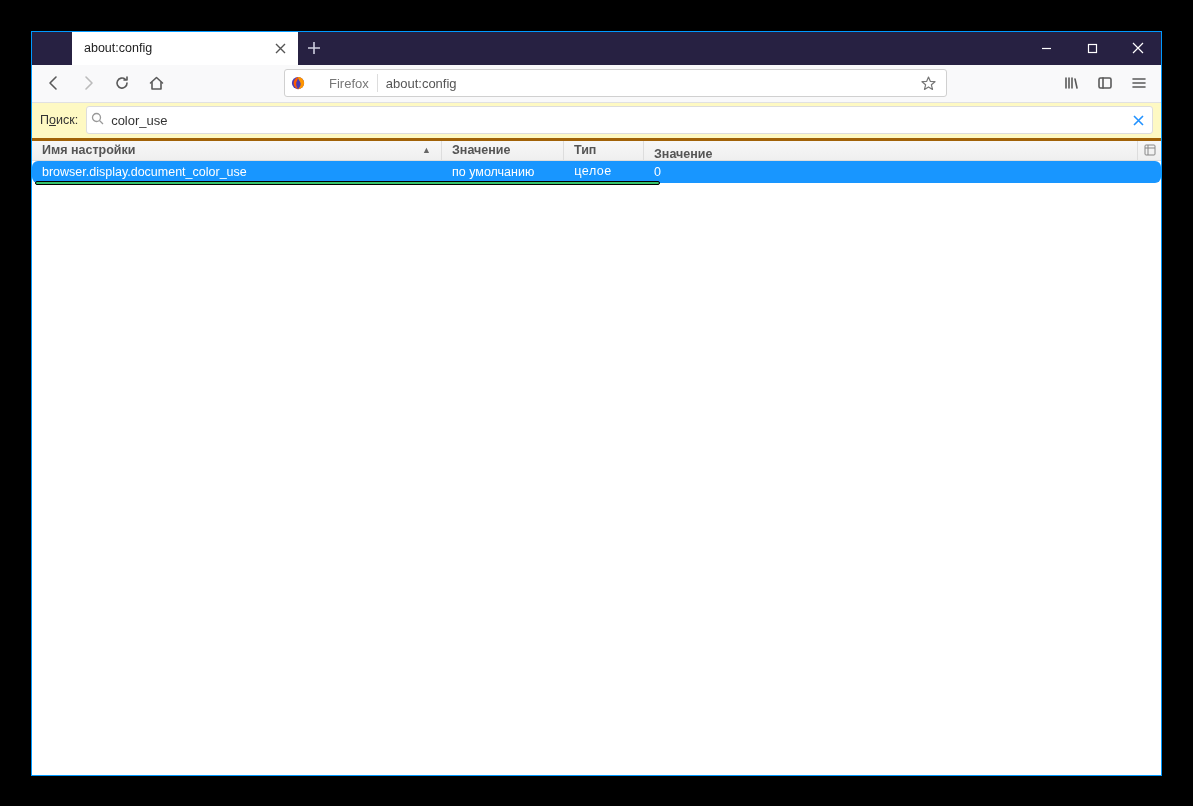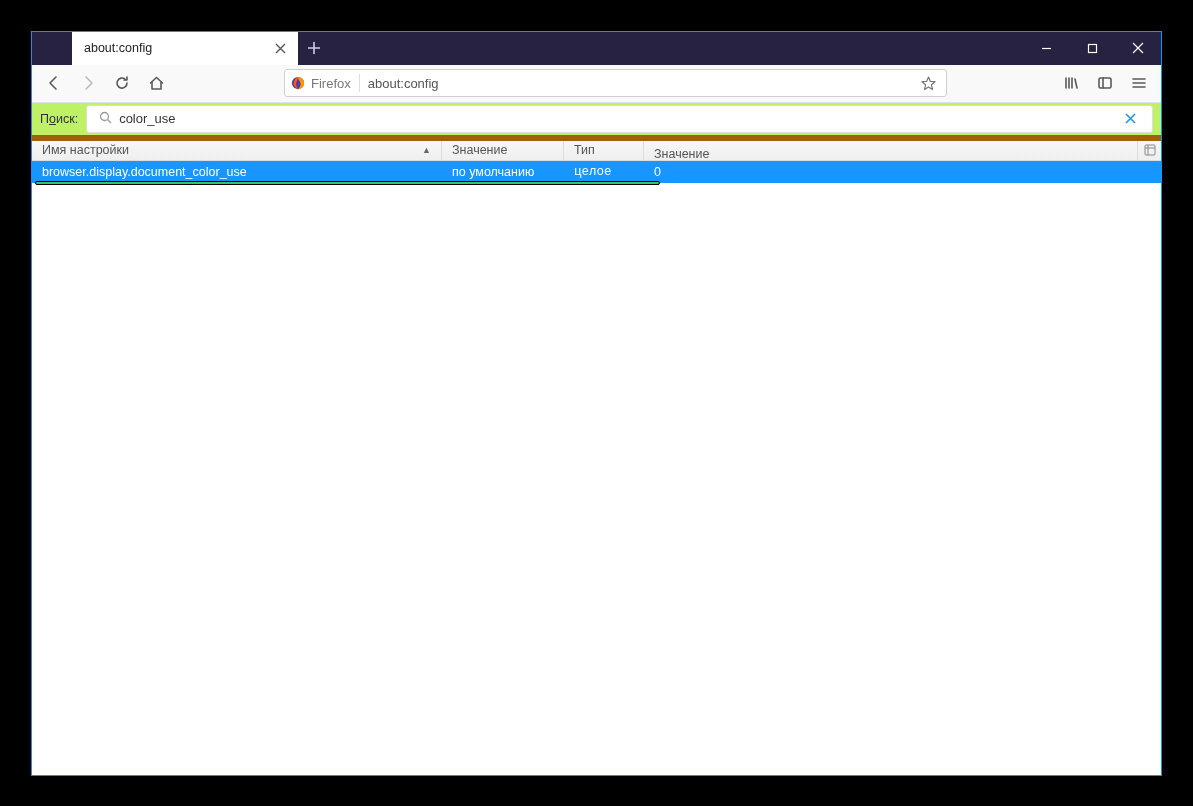--- a/index.html
+++ b/index.html
@@ -1,67 +1,67 @@
 <!DOCTYPE html>
 <html><head>
 <meta charset="utf-8">
 <style>
   * { box-sizing: border-box; margin: 0; padding: 0; font-family: "Segoe UI", Tahoma, sans-serif; }
   body { background: #000; display: flex; align-items: center; justify-content: center; width: 1193px; height: 806px; }
-  .window-outer { width: 1131px; height: 745px; border: 1px solid #0099ff; background: #bef264; display: flex; flex-direction: column; justify-content: center; }
+  .window-outer { width: 1131px; height: 745px; border: 1px solid #0099ff; background: #fef9c3; display: flex; flex-direction: column; justify-content: center; }
 
   
   .titlebar { height: 33px; background: #272142; display: flex; align-items: stretch; }
   .tab-spacer { width: 40px; }
   .tab { width: 226px; background: #fff; display: flex; align-items: center; padding: 0 10px 0 12px; font-size: 12.5px; color: #222; }
   .tab .tab-title { flex: 1; }
   .tab .tab-close { width: 16px; height: 16px; display: flex; align-items: center; justify-content: center; color: #555; cursor: pointer; font-size: 14px; }
   .newtab { width: 32px; display: flex; align-items: center; justify-content: center; color: #ddd; font-size: 18px; cursor: pointer; }
   .titlebar-spacer { flex: 1; }
   .win-controls { display: flex; }
   .win-btn { width: 46px; display: flex; align-items: center; justify-content: center; color: #fff; cursor: pointer; }
   .win-btn svg { stroke: #fff; fill: none; }
 
   
   .nav-toolbar { height: 38px; background: #f9f9fa; border-bottom: 1px solid #e1e1e2; display: flex; align-items: center; padding: 0 6px; gap: 2px; }
   .nav-btn { width: 32px; height: 32px; display: flex; align-items: center; justify-content: center; border-radius: 4px; cursor: pointer; color: #5a5a5a; }
   .nav-btn.disabled { color: #bbb; cursor: default; }
   .nav-btn svg { stroke: currentColor; fill: none; stroke-width: 1.6; stroke-linecap: round; stroke-linejoin: round; }
   .urlbar { flex: 1; height: 28px; margin: 0 100px 0 110px; background: #fff; border: 1px solid #d0d0d0; border-radius: 3px; display: flex; align-items: center; padding: 0 6px; font-size: 13px; color: #333; }
-  .identity { display: flex; align-items: center; gap: 6px; padding-right: 8px; }
+  .identity { display: flex; align-items: center; gap: 24px; padding-right: 8px; }
   .firefox-logo { width: 14px; height: 14px; }
   .identity-host { color: #777; }
   .url-sep { width: 1px; height: 18px; background: #ddd; margin: 0 8px 0 0; }
   .url-text { flex: 1; color: #555; }
   .star-btn { width: 24px; display: flex; align-items: center; justify-content: center; color: #888; cursor: pointer; }
   .right-icons { display: flex; gap: 2px; margin-left: 6px; }
 
   
-  .search-strip { height: 38px; padding: 5px 8px; display: flex; align-items: center; gap: 6px; border-bottom: 6px solid #a16207; }
+  .search-strip { height: 38px; padding: 5px 8px; display: flex; align-items: center; gap: 6px; border-bottom: 3px solid #a16207; }
   .search-label { font-size: 12.5px; color: #333; margin-right: 2px; }
   .search-label u { text-decoration: underline; }
-  .searchbox { flex: 1; height: 28px; border: 1px solid #ddd; border-radius: 3px; display: flex; align-items: center; padding: 0 12px; font-size: 13px; color: #333; background: #fff; }
+  .searchbox { flex: 1; height: 28px; border: 1px solid #ddd; border-radius: 3px; display: flex; align-items: center; padding: 0 4px; font-size: 13px; color: #333; background: #fff; }
   .searchbox .mag { width: 14px; margin-right: 6px; color: #999; }
   .searchbox input { flex: 1; border: none; outline: none; font-size: 13px; color: #333; }
   .clear-x { color: #2292ff; font-size: 15px; cursor: pointer; padding: 0 4px; }
 
   
-  .col-headers { height: 20px; background: linear-gradient(#f7f7f7, #efefef); border-bottom: 1px solid #ddd; display: flex; align-items: stretch; font-size: 12.5px; color: #555; }
+  .col-headers { height: 20px; background: linear-gradient(#f7f7f7, #efefef); border-bottom: 1px solid #ddd; display: flex; align-items: stretch; font-size: 12.5px; color: #555; font-weight: bold; }
   .col { display: flex; align-items: center; padding: 0 10px; border-right: 1px solid #ddd; position: relative; cursor: pointer; }
   .col.name { width: 410px; }
   .col.state { width: 122px; }
   .col.type { width: 80px; }
   .col.value { flex: 1; border-right: none; margin-top: 8px; }
   .col .sort-ind { margin-left: auto; font-size: 9px; color: #666; }
   .col.picker { width: 24px; border-left: 1px solid #ddd; border-right: none; justify-content: center; padding: 0; }
 
   
   .rows { flex: 1; overflow: auto; background: #fff; }
   .row { height: 22px; display: flex; align-items: center; font-size: 12.5px; color: #333; cursor: pointer; }
-  .row.selected { background: #1896ff; color: #fff; }
+  .row.selected { background: #1896ff; color: #fff; border-radius: 6px; }
   .cell { padding: 0 10px; }
   .cell.name { width: 410px; }
   .cell.state { width: 122px; }
   .cell.type { width: 80px; font-family: Liberation Mono, monospace; }
   .cell.value { flex: 1; }
   .underline-annot { height: 4px; margin: -2px 0 0 3px; width: 625px; background: #36c36b; border: 1px solid #000; border-radius: 3px; }
 </style>
 </head>
 <body>
 

